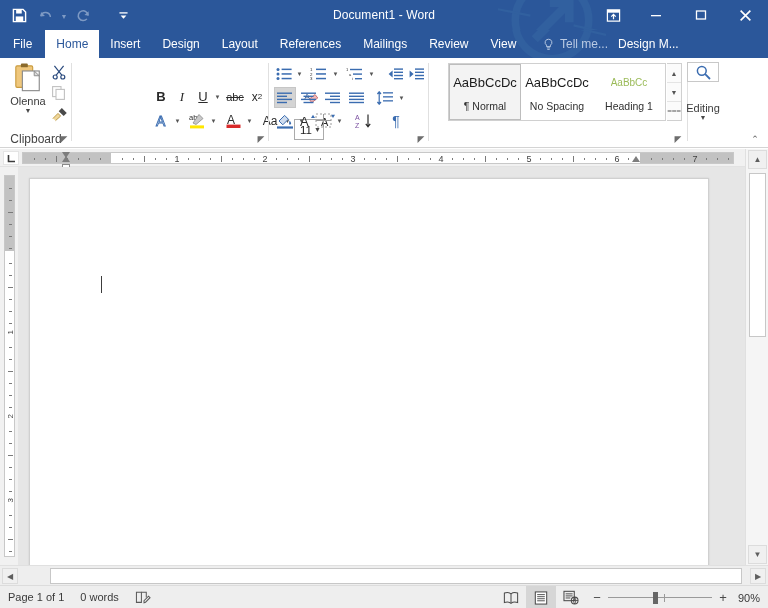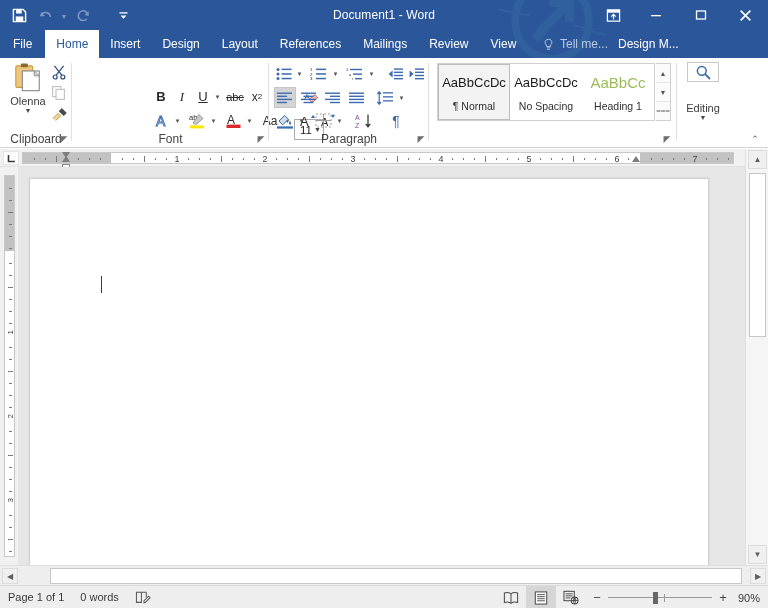--- a/index.html
+++ b/index.html
@@ -481,21 +481,20 @@
           <path d="M11 5 L13 1.8 L15 5 Z" fill="#3a6cb0"></path>
         </svg>
       </div>
       <div class="fbtn" style="left:246px; top:52px; width:20px;">
         <svg width="16" height="16" viewBox="0 0 16 16">
           <text x="1" y="13" font-size="11" fill="#2b2b2b" font-family="Liberation Sans">A</text>
           <path d="M11 1.8 L15 1.8 L13 5 Z" fill="#3a6cb0"></path>
         </svg>
       </div>
 
-      <div class="rgroup-label">Font</div>
       <div class="dialog-launcher" style="right:2px;">◤</div>
       <div class="rgroup-sep" style="right:0;"></div>
     </div>
 
     <div class="rgroup" style="left:269px; width:160px;">
 
       <div class="pbtn" style="left:5px; top:5px; width:20px;">
         <svg width="17" height="14" viewBox="0 0 17 14">
           <circle cx="2" cy="2.4" r="1.5" fill="#3a6cb0"></circle>
             <rect x="5.6" y="1.6" width="10" height="1.5" fill="#3a6cb0"></rect>
@@ -607,37 +606,36 @@
       <div class="pbtn mini-caret" style="left:65px; top:52px; width:11px;">▼</div>
       <div class="pbtn" style="left:84px; top:52px; width:22px;">
         <svg width="18" height="16" viewBox="0 0 18 16">
           <text x="0" y="7" font-size="7" fill="#7a4fa0" font-family="Liberation Sans">A</text>
           <text x="0" y="15" font-size="7" fill="#7a4fa0" font-family="Liberation Sans">Z</text>
           <path d="M13 1.6 L13 13.4 M10.8 10.8 L13 13.8 L15.2 10.8" stroke="#2b2b2b" stroke-width="1.2" fill="none"></path>
         </svg>
       </div>
       <div class="pbtn" style="left:116px; top:52px; width:22px; font-size:14px; color:#3a6cb0;">¶</div>
 
-      <div class="rgroup-label">Paragraph</div>
       <div class="dialog-launcher" style="right:2px;">◤</div>
       <div class="rgroup-sep" style="right:0;"></div>
     </div>
 
-    <div class="rgroup" style="left:429px; width:248px;">
+    <div class="rgroup" style="left:440px; width:248px;">
       <div class="stylegal" style="left:8px;">
         <div class="stylecard sel">
           <div class="sc-preview" style="color:#1b1b1b">AaBbCcDc</div>
           <div class="sc-name">¶ Normal</div>
         </div>
         <div class="stylecard">
           <div class="sc-preview" style="color:#1b1b1b">AaBbCcDc</div>
           <div class="sc-name">No Spacing</div>
         </div>
         <div class="stylecard">
-          <div class="sc-preview" style="color:#9bbb59; font-size:15px;">AaBbCс</div>
+          <div class="sc-preview" style="color:#9bbb59; font-size:10px;">AaBbCс</div>
           <div class="sc-name">Heading 1</div>
         </div>
       </div>
       <div class="style-scroll" style="left:227px;">
         <div class="ss-btn">▲</div>
         <div class="ss-btn">▼</div>
         <div class="ss-btn" style="font-size:8px;">⩶</div>
       </div>
       <div class="dialog-launcher" style="right:4px;">◤</div>
       <div class="rgroup-sep" style="right:0;"></div>

